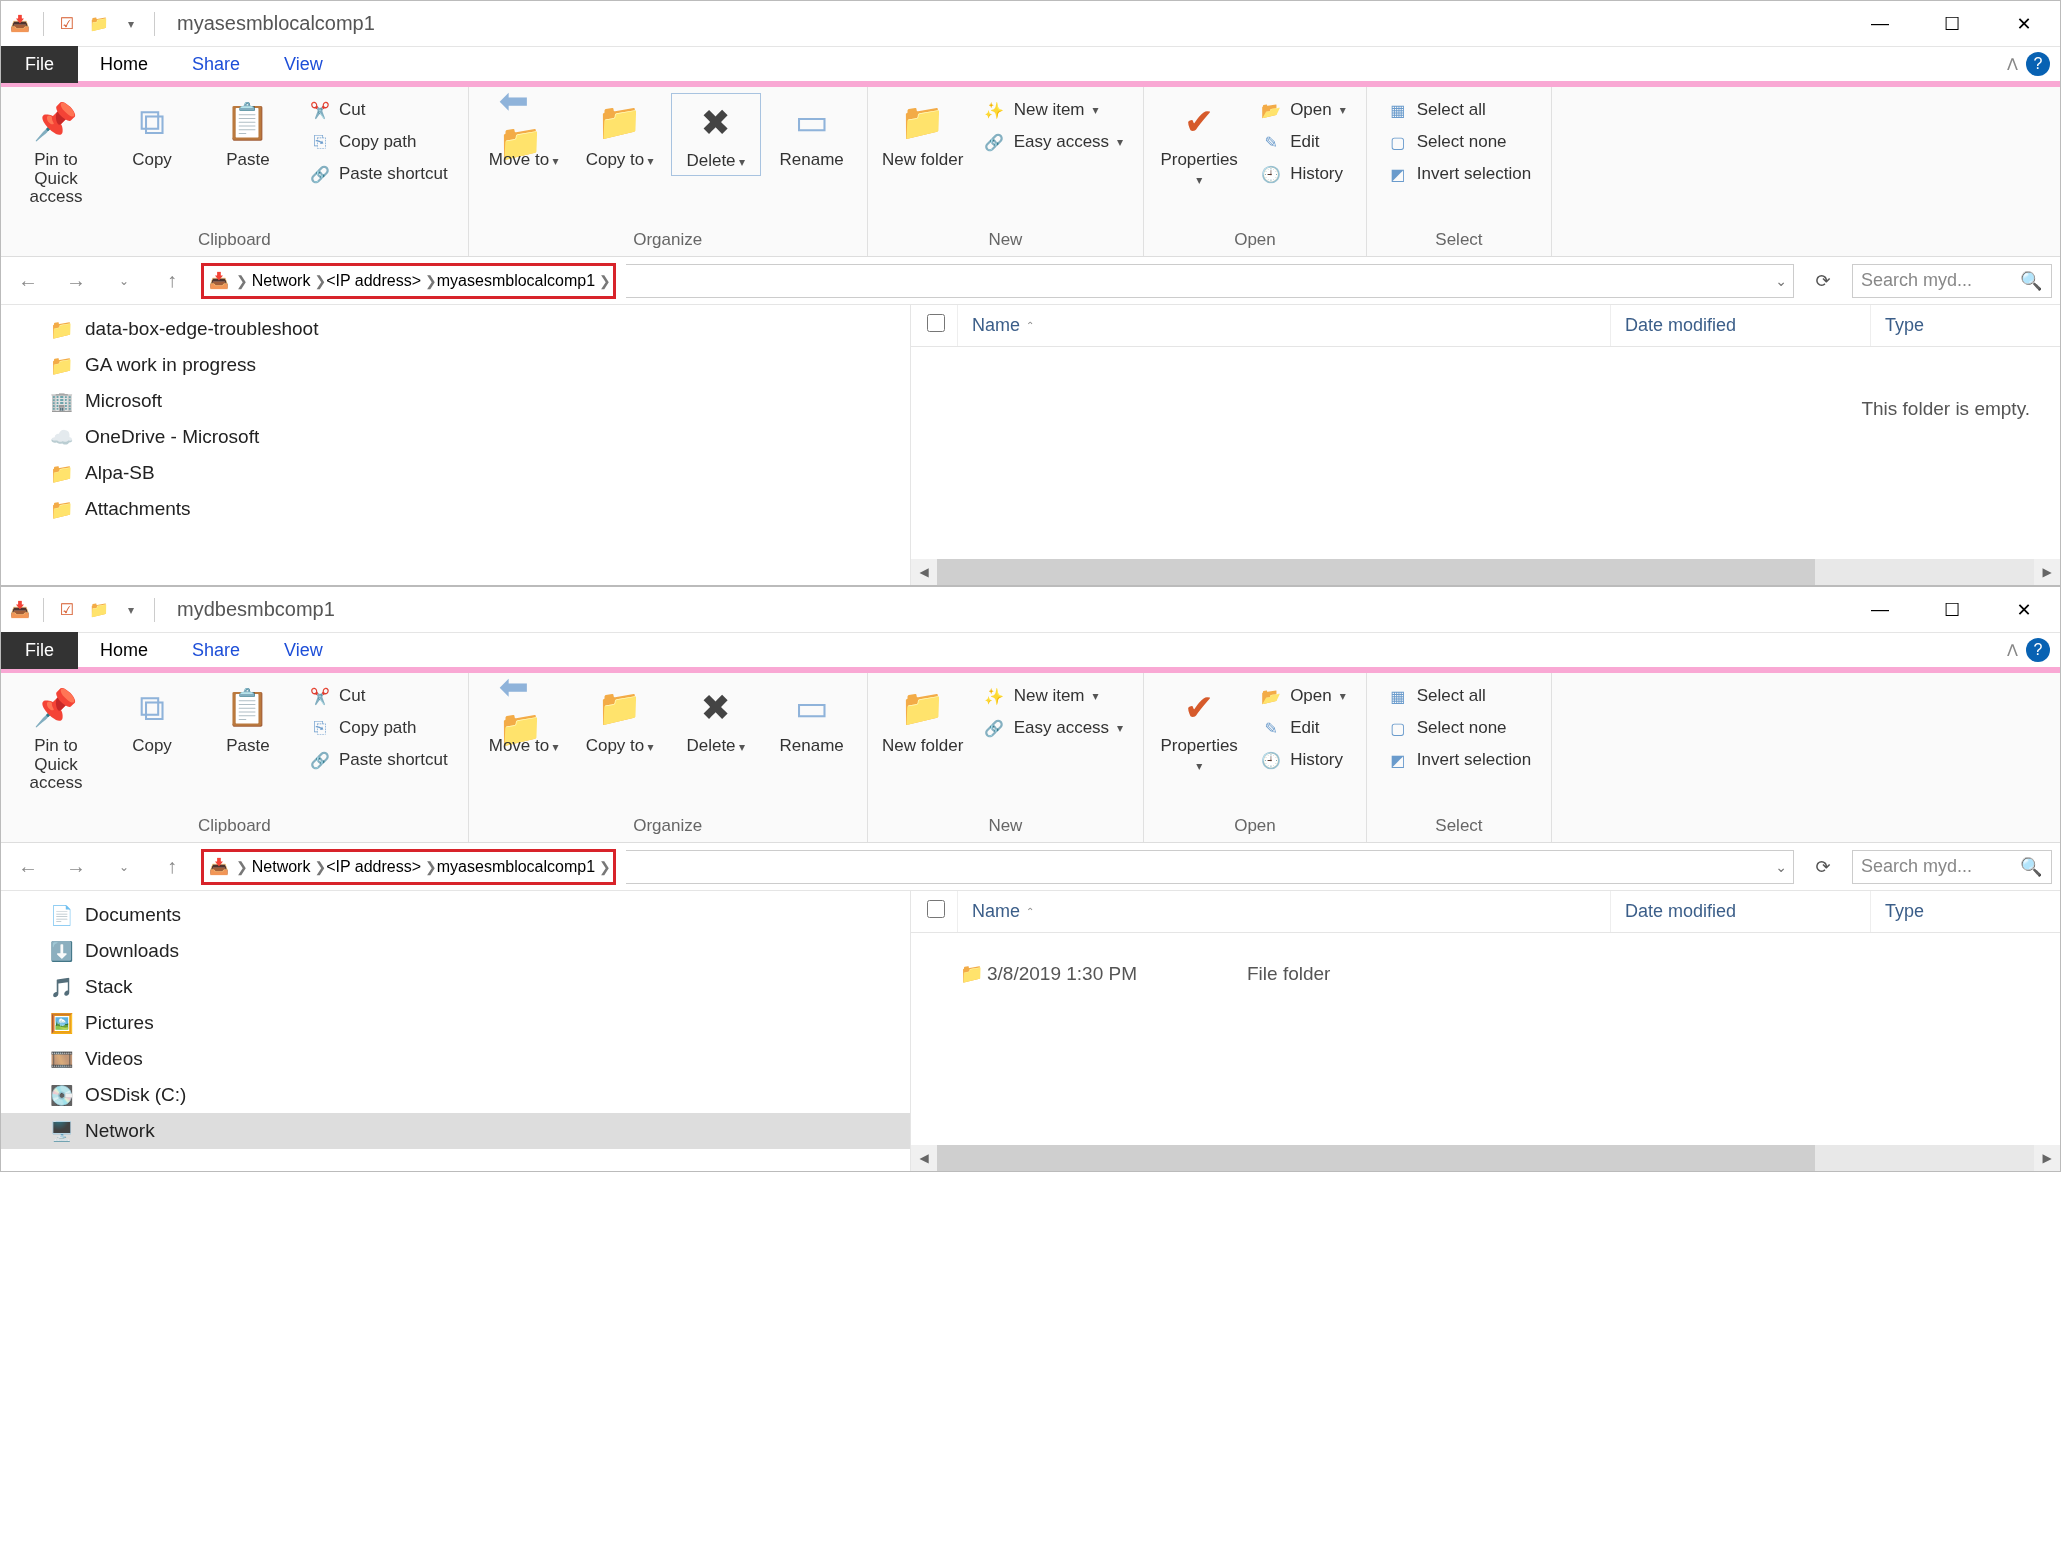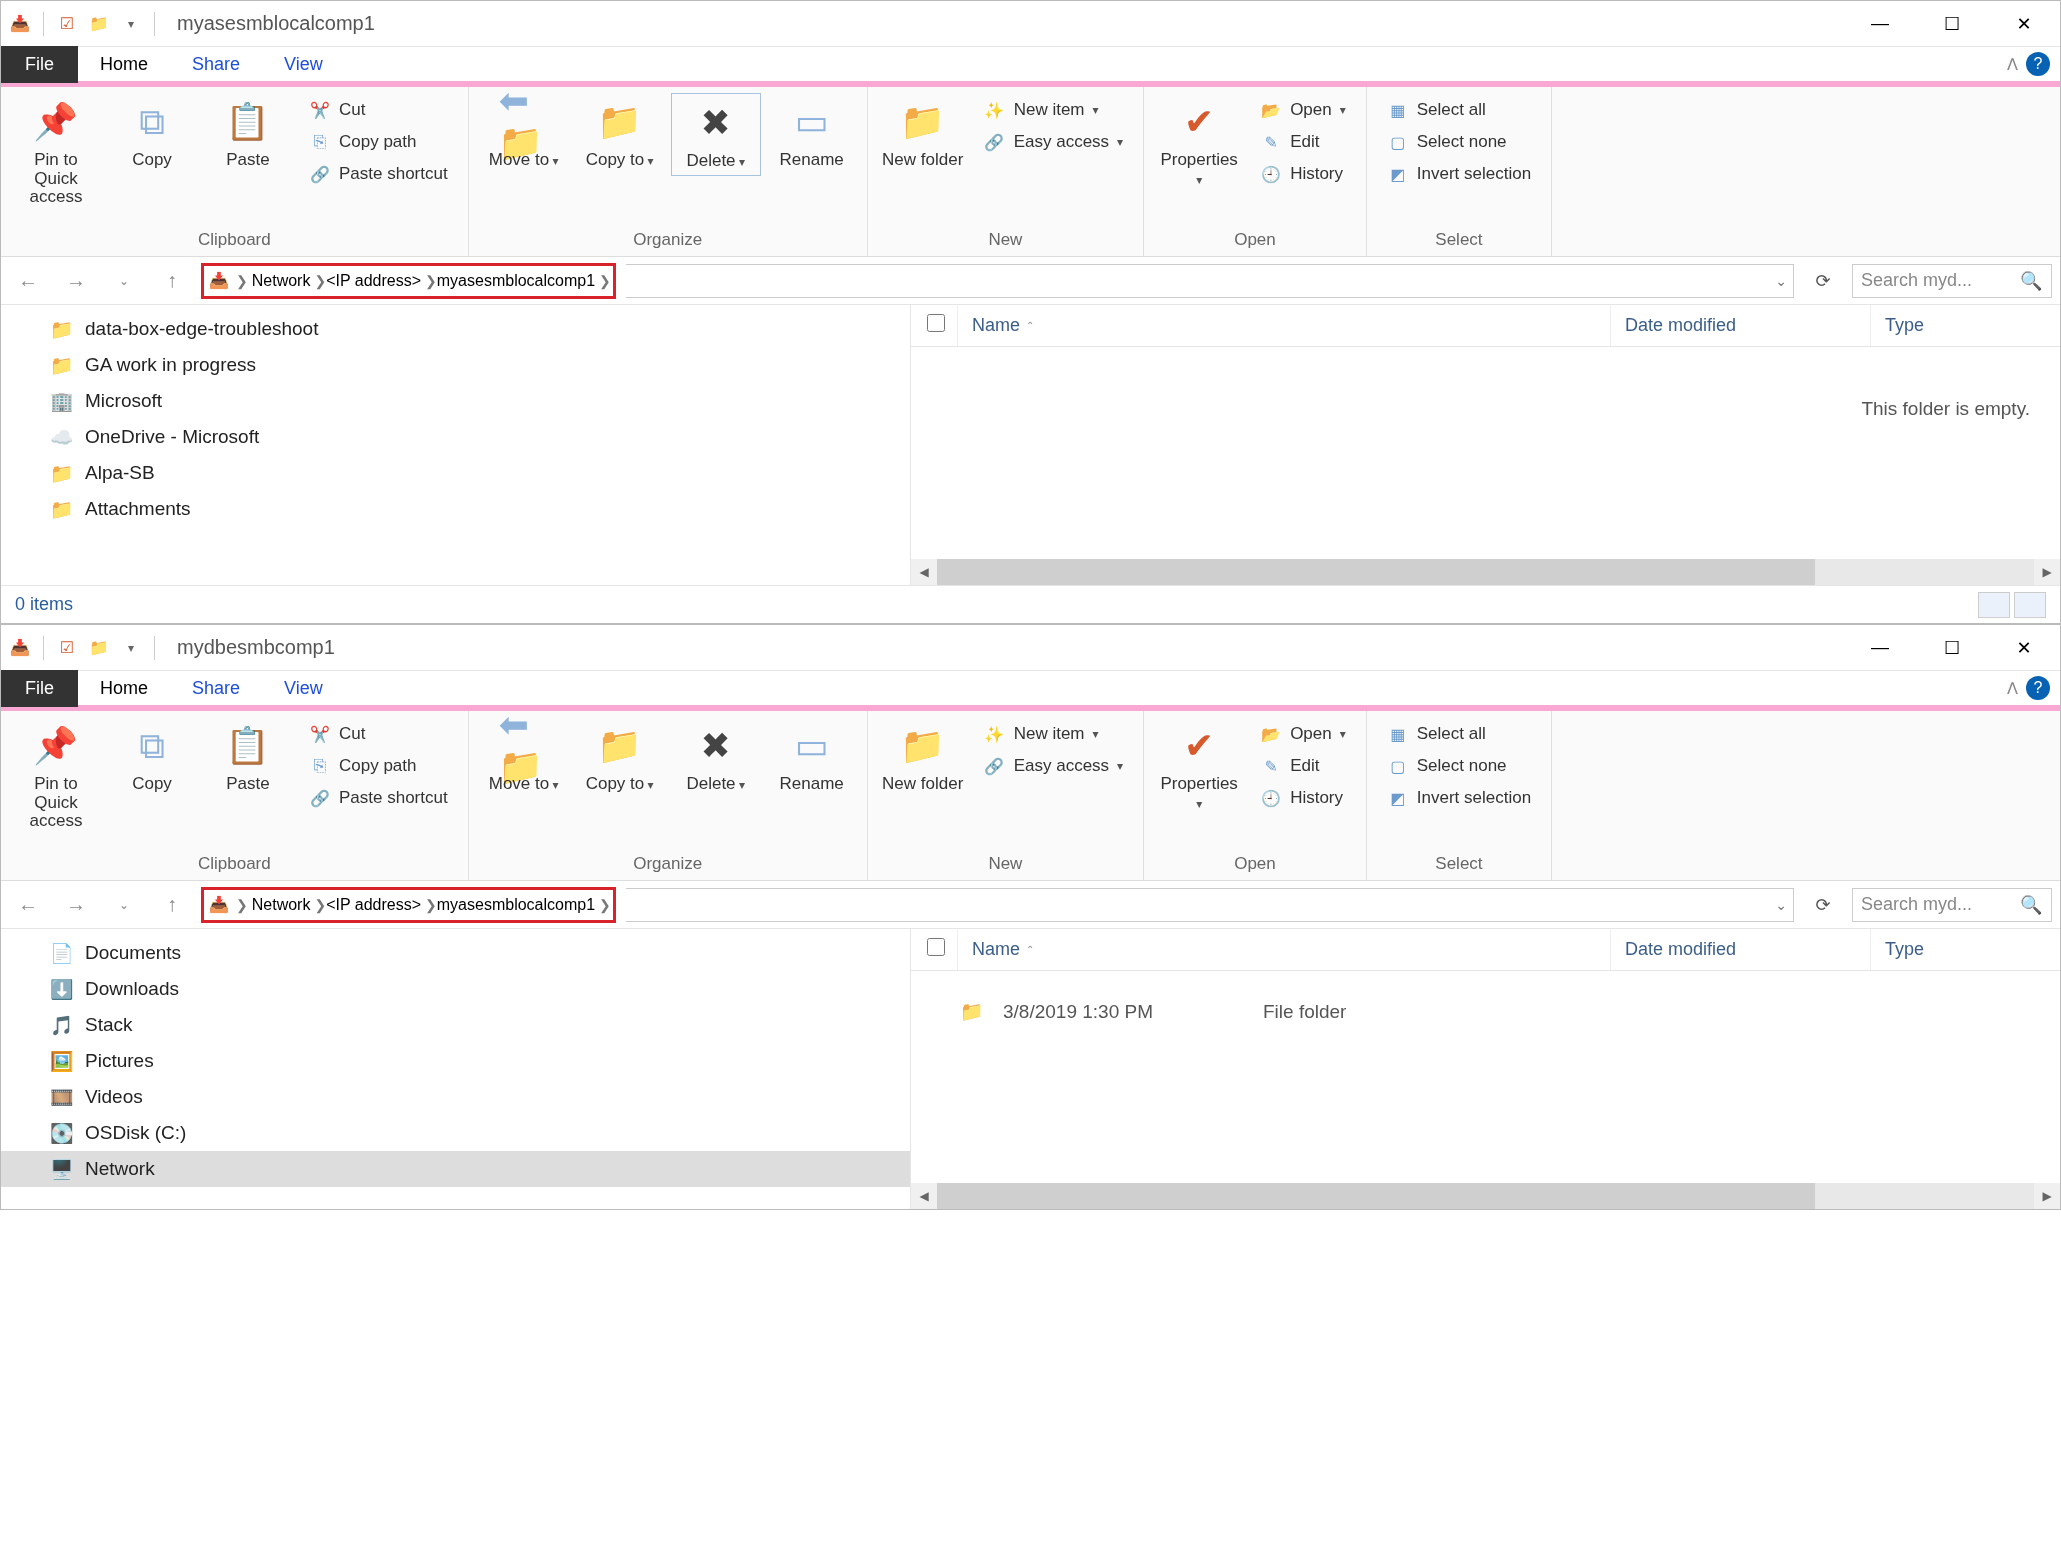--- a/index.html
+++ b/index.html
@@ -48,21 +48,21 @@
 .col-headers .chk { width: 30px; }
 .col-headers .col { border-left: 1px solid #eee; padding: 0 14px; height: 100%; display: flex; align-items: center; }
 .col-name { flex: 1; }
 .col-date { width: 260px; }
 .col-type { width: 190px; }
 .empty-msg { text-align: right; color: #555; font-size: 19px; padding: 30px; }
 .file-row { display: flex; align-items: center; padding: 8px 16px; font-size: 19px; color: #222; }
 .file-row .chk { width: 30px; }
 .file-row .ic { width: 30px; display:flex; justify-content:center; }
 .file-row .nm { flex: 1; padding-left: 10px; }
-.file-row .dt { width: 260px; color: #555; margin-left: 16px; }
+.file-row .dt { width: 260px; color: #555; }
 .file-row .ty { width: 190px; color: #555; }
 .hscroll { height: 26px; background: #f0f0f0; display:flex; align-items:center; }
 .hscroll .track { flex:1; background:#e8e8e8; height:100%; position:relative; }
 .hscroll .thumb { position:absolute; left:0; top:0; height:100%; width:80%; background:#cfcfcf; }
 .hscroll .arr { width:26px; height:100%; display:flex; align-items:center; justify-content:center; color:#666; font-size:12px; background:#f0f0f0; }
 .status { height: 38px; display: flex; align-items: center; padding: 0 14px; font-size: 18px; color: #2a5d9b; border-top: 1px solid #e5e5e5; }
 .status .right { margin-left:auto; display:flex; gap:4px; }
 .view-ic { width:32px; height:26px; border:1px solid #ccc; background:#eaf1fb; }
 .folder-ic { color: #e8b73e; }
 .delete-outlined { border:1px solid #a8c3e0; padding:4px;}
@@ -312,27 +312,20 @@
         <div class="hscroll">
           <div class="arr">◀</div>
           <div class="track">
               <div class="thumb"></div>
             </div>
           <div class="arr">▶</div>
         </div>
       </div>
     </div>
 
-    <div class="status">
-      <span>0 items</span>
-      <div class="right">
-        <div class="view-ic"></div>
-        <div class="view-ic"></div>
-      </div>
-    </div>
   </div>
   <div class="window">
     <div class="titlebar">
       <div class="titlebar-icons">
         <div class="qat-icon">📥</div>
         <div class="qat-sep"></div>
         <div class="qat-icon" style="color:#d65a2b">☑</div>
         <div class="qat-icon folder-ic">📁</div>
         <div class="qat-icon" style="font-size:12px;color:#666">▾</div>
         <div class="qat-sep"></div>

